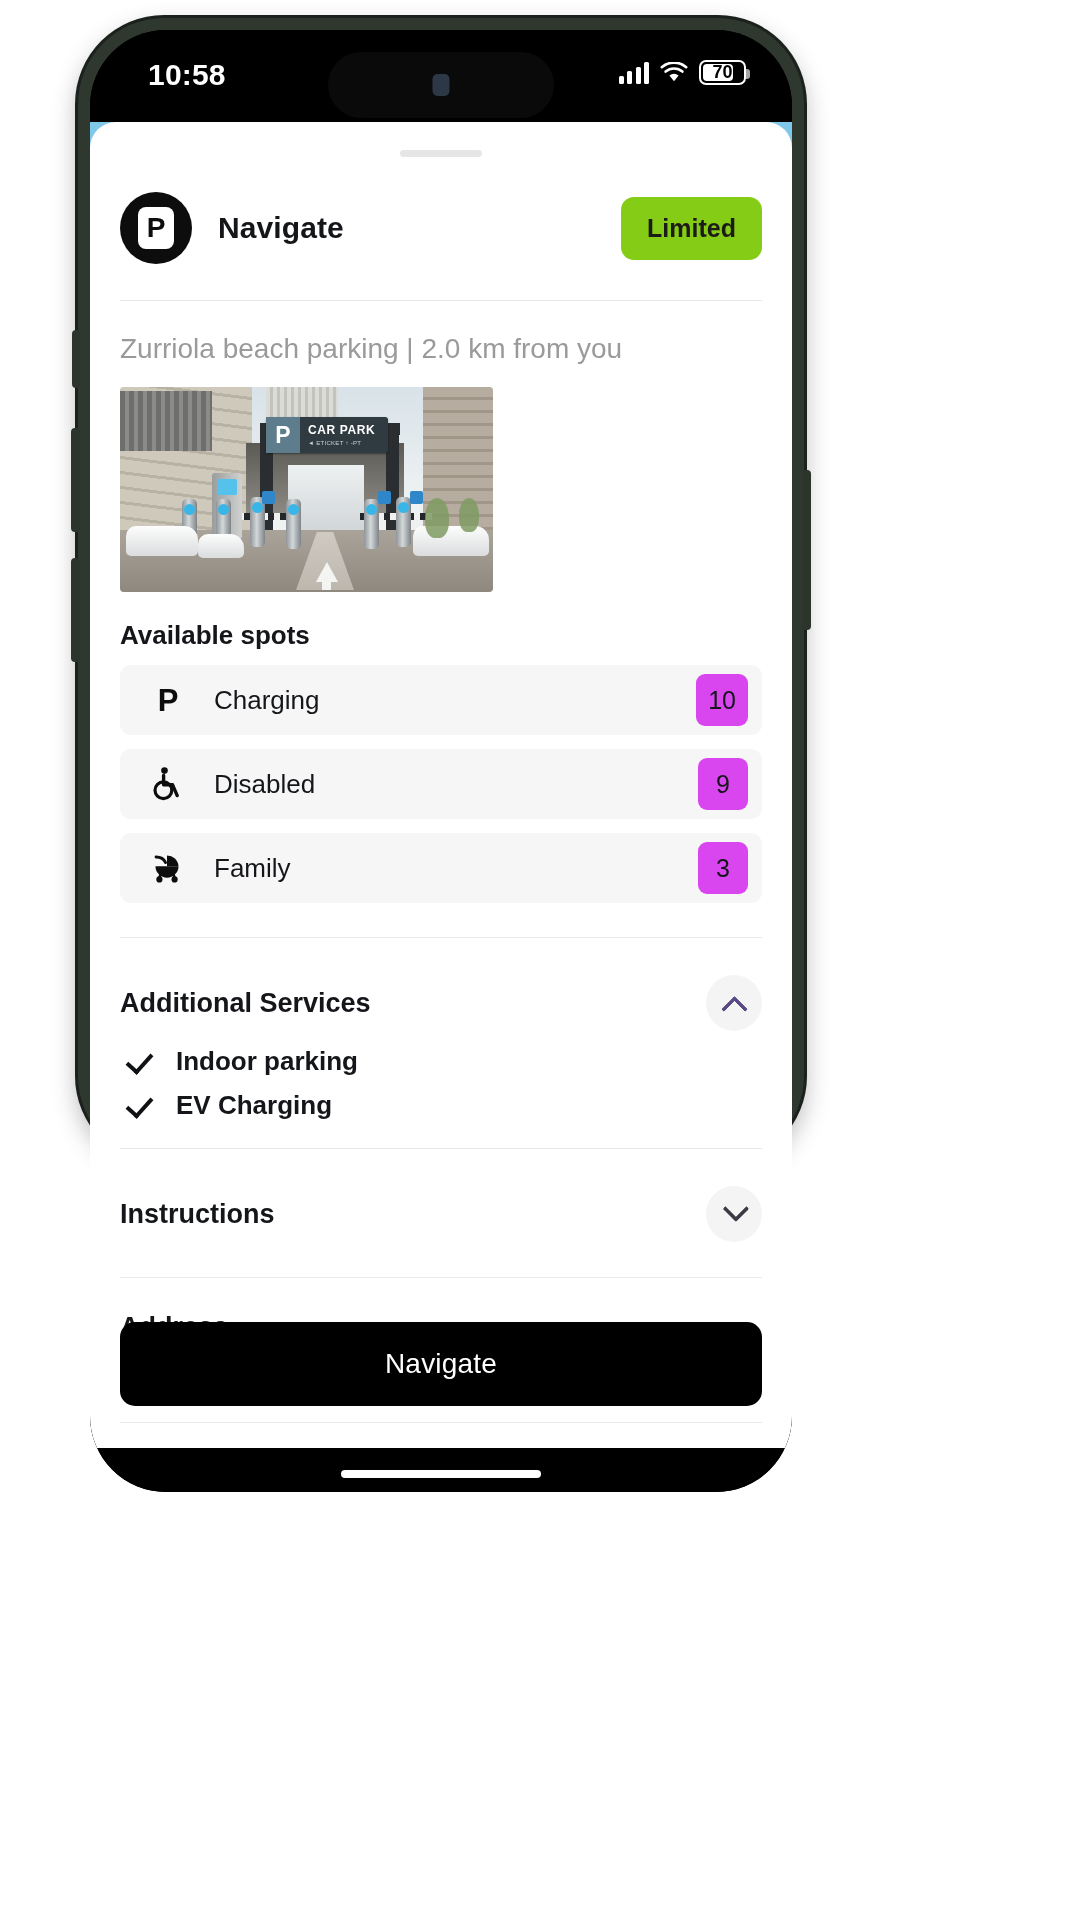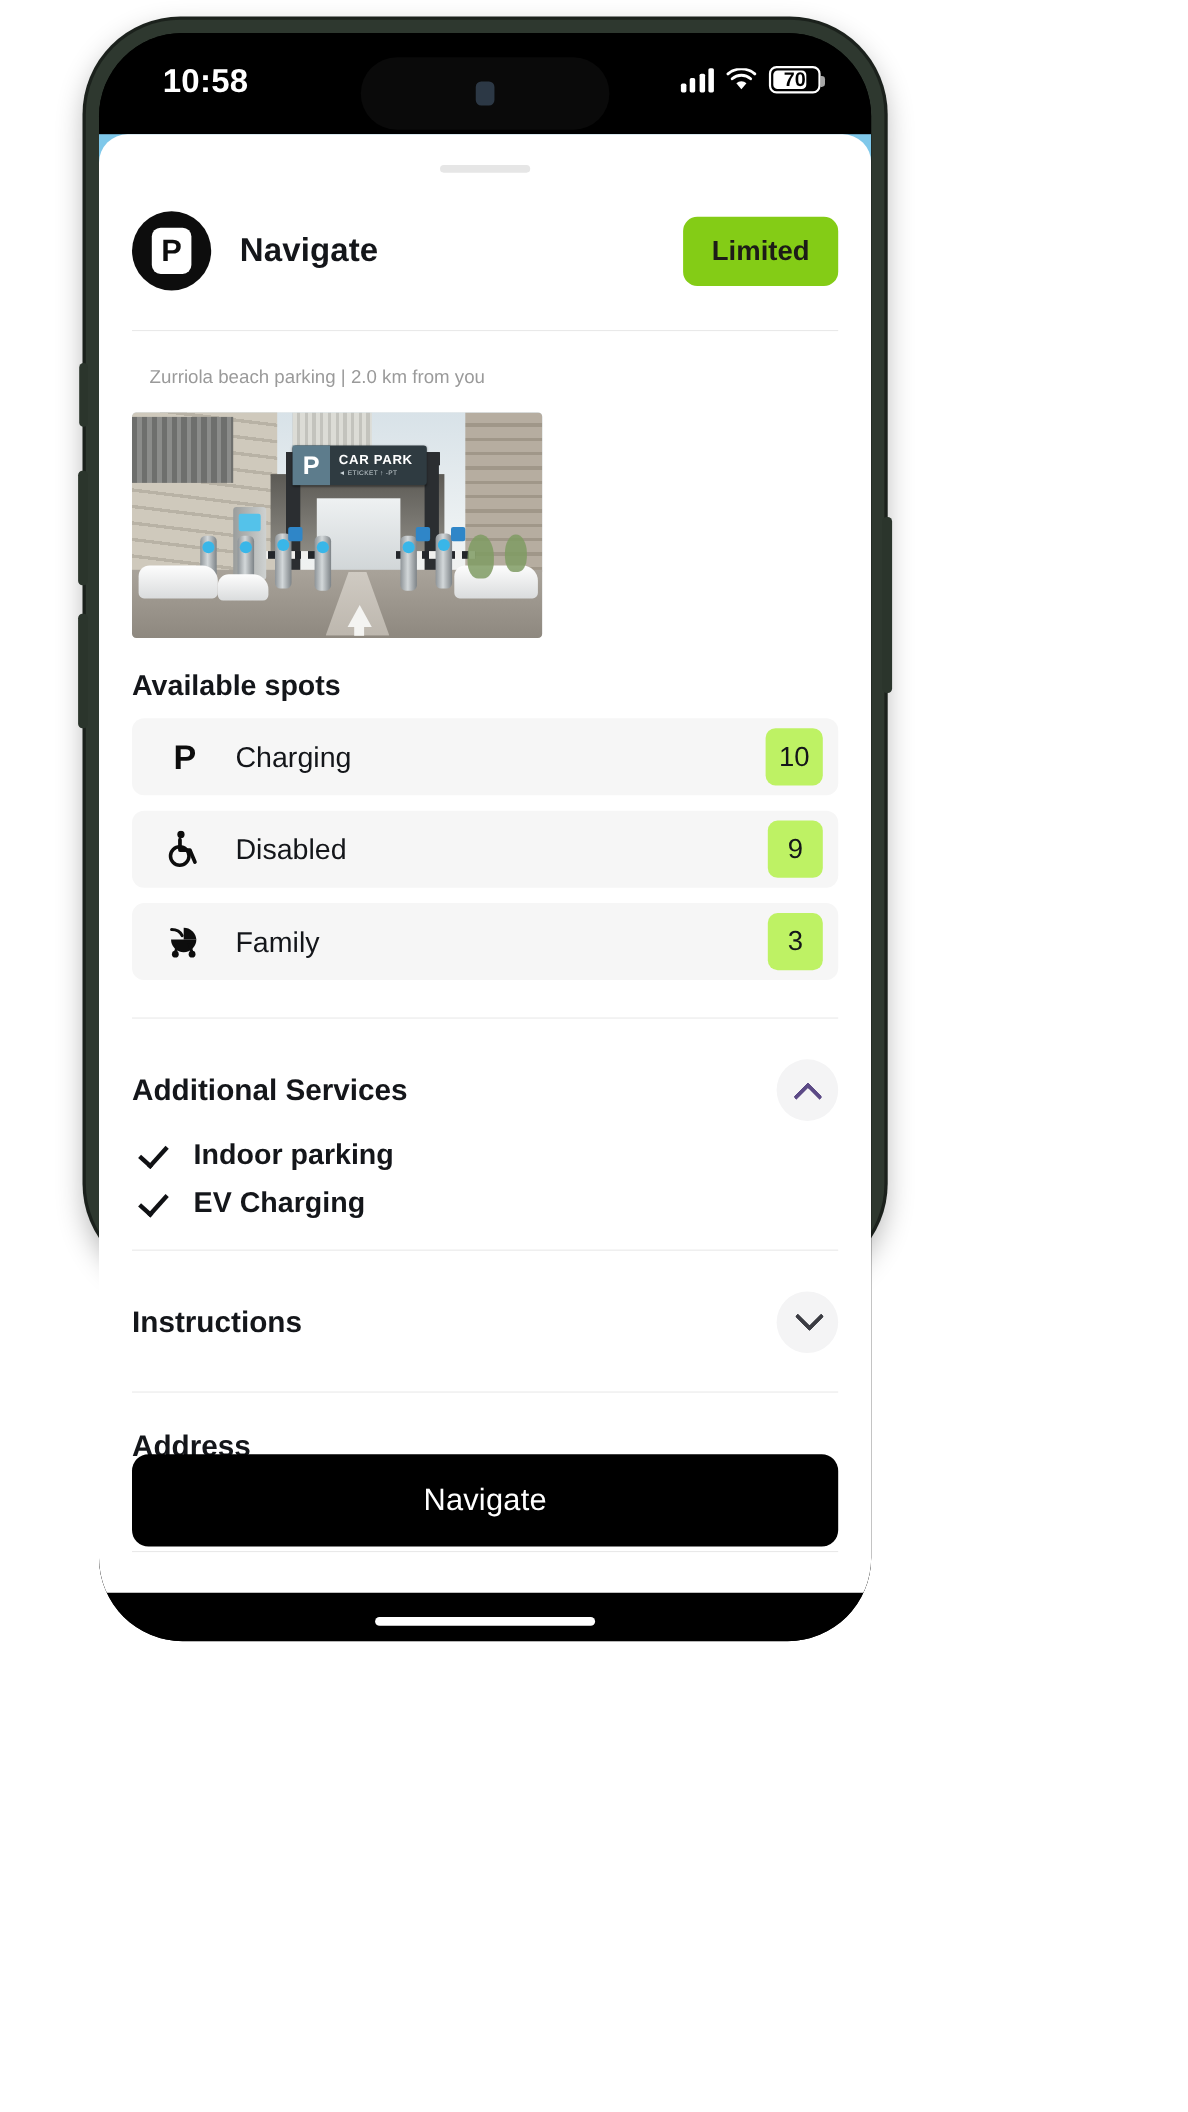--- a/index.html
+++ b/index.html
@@ -140,22 +140,22 @@
     font-size: 25px; font-weight: 700;
     padding: 17px 26px; border-radius: 13px;
     white-space: nowrap;
   }
 
   .divider { height: 1px; background: #e9e9e9; margin: 0 8px; }
   #divider-top { margin-top: 26px; }
 
   
   #subtitle {
-    margin: 32px 24px 0;
-    font-size: 17px; color: #9a9a9a; font-weight: 400;
+    margin: 32px 8px 0;
+    font-size: 28px; color: #9a9a9a; font-weight: 400;
   }
 
   
   #photo {
     position: relative;
     margin: 22px 8px 0;
     width: 373px; height: 205px;
     border-radius: 4px; overflow: hidden;
     background: linear-gradient(#cfd8dd, #e6ebed);
   }
@@ -243,21 +243,21 @@
     width: 40px; flex: none; display: flex; align-items: center; justify-content: center;
     color: #0d0d0d;
   }
   .spot-icon .p-glyph { font-size: 31px; font-weight: 800; line-height: 1; }
   .spot-label {
     margin-left: 26px; font-size: 26px; color: #14161a; font-weight: 400;
   }
   .spot-count {
     margin-left: auto;
     min-width: 50px; height: 52px; padding: 0 12px;
-    background: #bef264; border-radius: 9px;
+    background: #d946ef; border-radius: 9px;
     display: flex; align-items: center; justify-content: center;
     font-size: 25px; color: #14161a;
   }
 
   #divider-spots { margin-top: 34px; }
 
   
   .section-head {
     display: flex; align-items: center;
     margin: 34px 8px 0; height: 62px;

